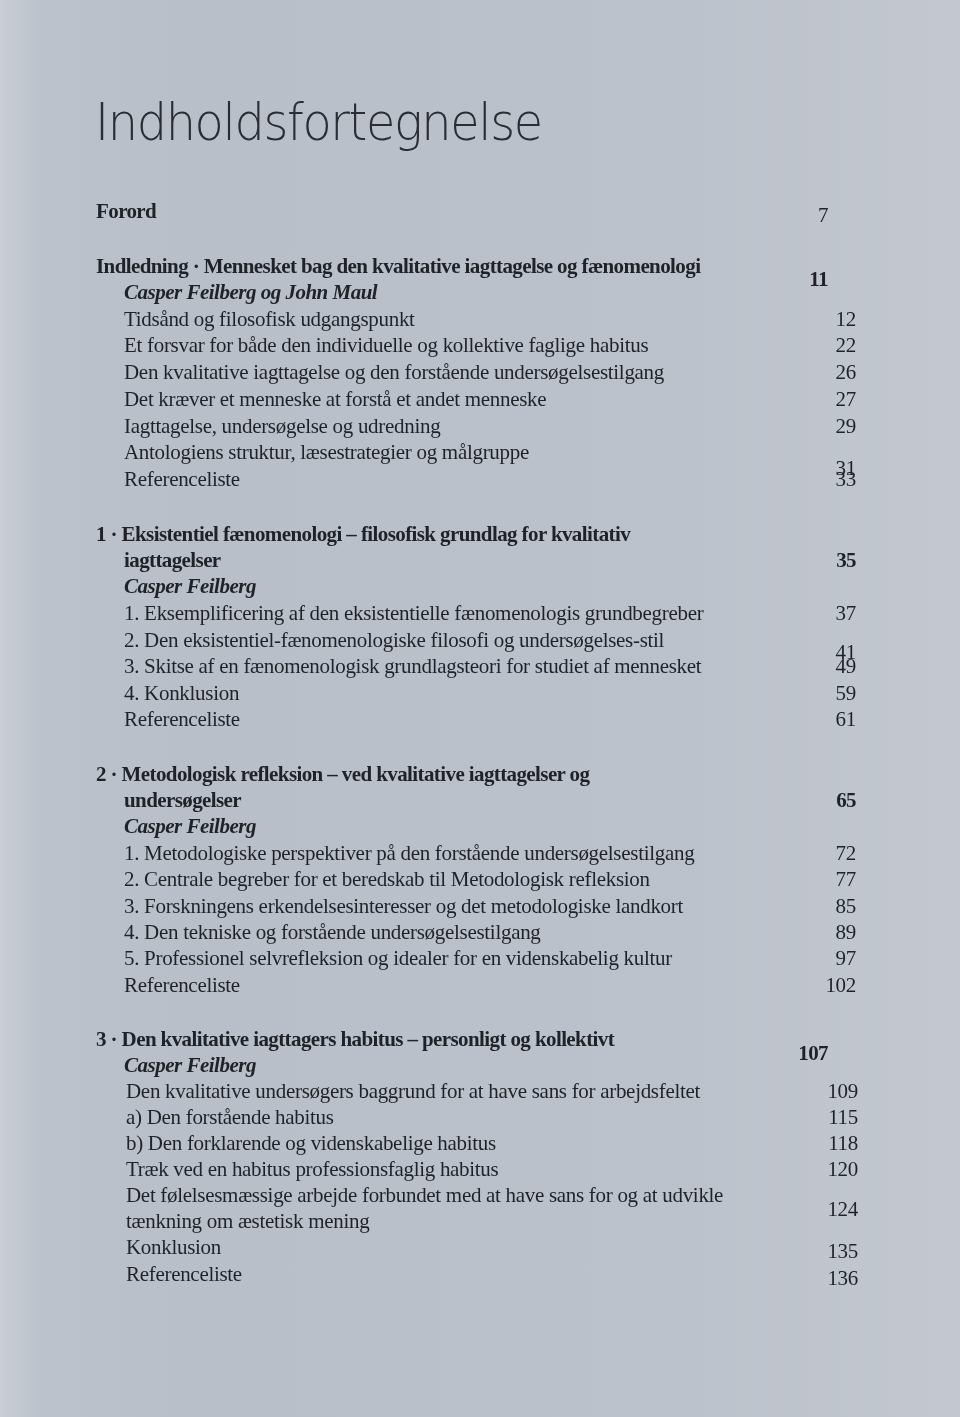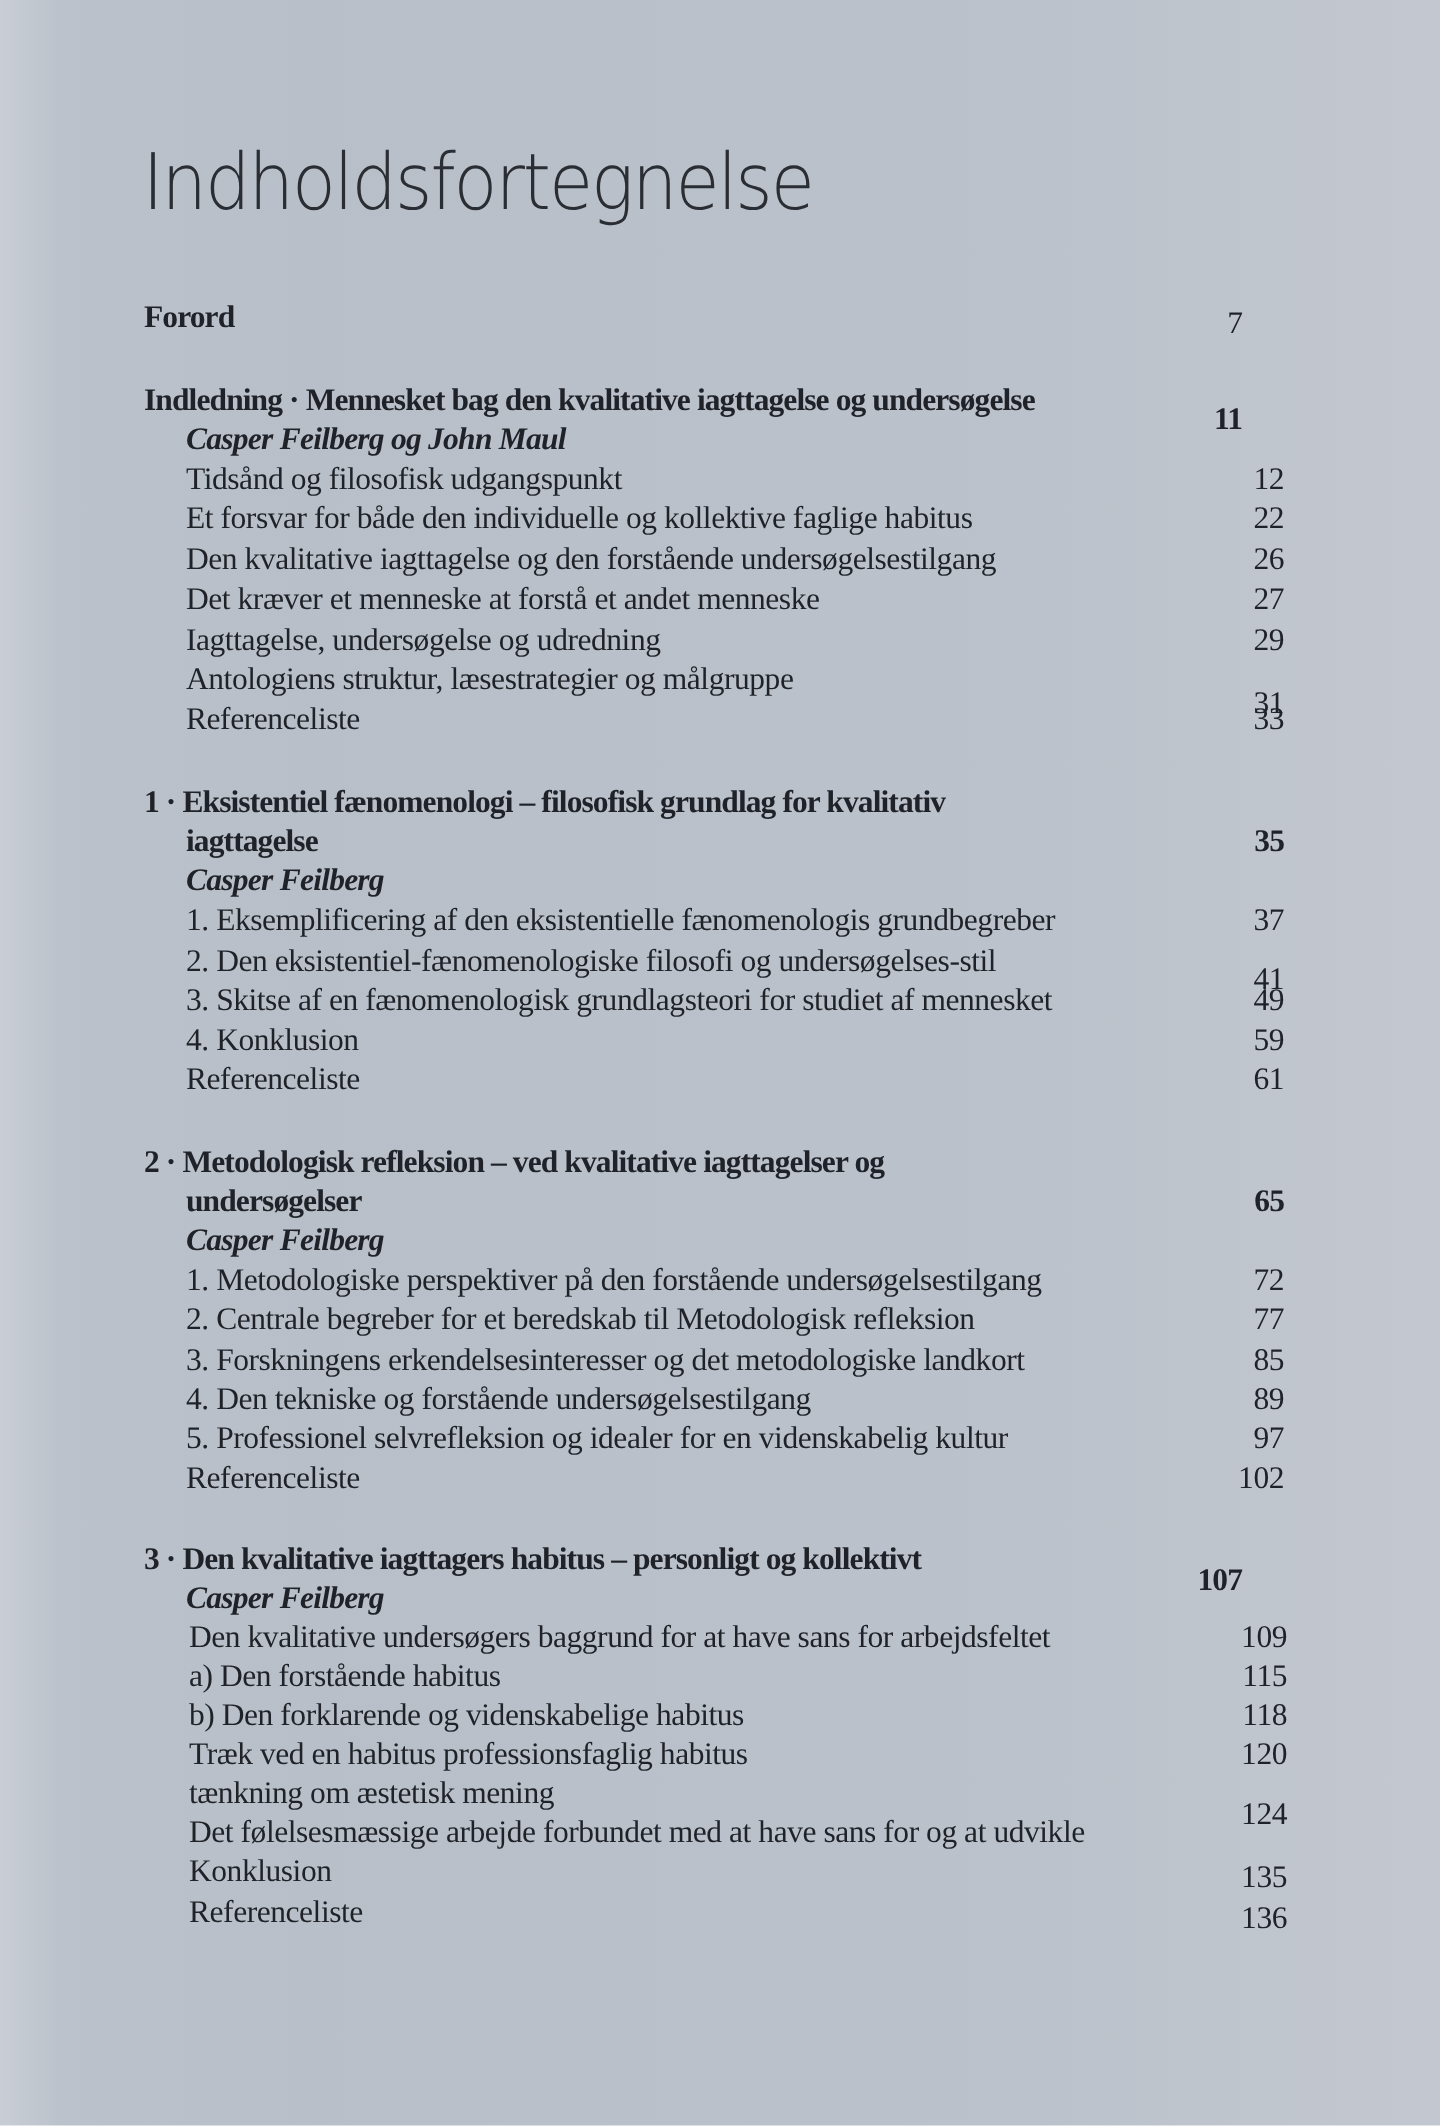--- a/index.html
+++ b/index.html
@@ -77,21 +77,21 @@
   <h1 class="title">Indholdsfortegnelse</h1>
 
   <div class="toc">
 
     <div class="entry bold" style="top:198px;">
       <span class="text">Forord</span>
       <span class="pg" style="top:4px;font-weight:normal;">7</span>
     </div>
 
     <div class="entry" style="top:253px;">
-      <span class="text bold">Indledning · Mennesket bag den kvalitative iagttagelse og undersøgelse</span>
+      <span class="text bold">Indledning · Mennesket bag den kvalitative iagttagelse og fænomenologi</span>
       <span class="pg bold" style="top:13px;">11</span>
     </div>
     <div class="entry indent1" style="top:279px;">
       <span class="text italic-author">Casper Feilberg og John Maul</span>
     </div>
     <div class="entry indent1" style="top:306px;">
       <span class="text">Tidsånd og filosofisk udgangspunkt</span>
       <span class="pg" style="top:0;">12</span>
     </div>
     <div class="entry indent1" style="top:332px;">
@@ -116,21 +116,21 @@
     </div>
     <div class="entry indent1" style="top:466px;">
       <span class="text">Referenceliste</span>
       <span class="pg" style="top:0;">33</span>
     </div>
 
     <div class="entry" style="top:521px;">
       <span class="text bold">1 · Eksistentiel fænomenologi – filosofisk grundlag for kvalitativ</span>
     </div>
     <div class="entry indent1" style="top:547px;">
-      <span class="text bold">iagttagelse</span>
+      <span class="text bold">iagttagelser</span>
       <span class="pg bold" style="top:0;">35</span>
     </div>
     <div class="entry indent1" style="top:573px;">
       <span class="text italic-author">Casper Feilberg</span>
     </div>
     <div class="entry indent1" style="top:600px;">
       <span class="text">1.  Eksemplificering af den eksistentielle fænomenologis grundbegreber</span>
       <span class="pg" style="top:0;">37</span>
     </div>
     <div class="entry indent1" style="top:627px;">
@@ -202,22 +202,22 @@
     </div>
     <div class="entry indent2" style="top:1130px;">
       <span class="text">b) Den forklarende og videnskabelige habitus</span>
       <span class="pg" style="top:0;">118</span>
     </div>
     <div class="entry indent2" style="top:1156px;">
       <span class="text">Træk ved en habitus professionsfaglig habitus</span>
       <span class="pg" style="top:0;">120</span>
     </div>
     <div class="entry indent2" style="top:1182px;">
+      <span class="text">Det følelsesmæssige arbejde forbundet med at have sans for og at udvikle</span>
       <span class="text">tænkning om æstetisk mening</span>
-      <span class="text">Det følelsesmæssige arbejde forbundet med at have sans for og at udvikle</span>
       <span class="pg" style="top:14px;">124</span>
     </div>
     <div class="entry indent2" style="top:1234px;">
       <span class="text">Konklusion</span>
       <span class="pg" style="top:4px;">135</span>
     </div>
     <div class="entry indent2" style="top:1261px;">
       <span class="text">Referenceliste</span>
       <span class="pg" style="top:4px;">136</span>
     </div>

